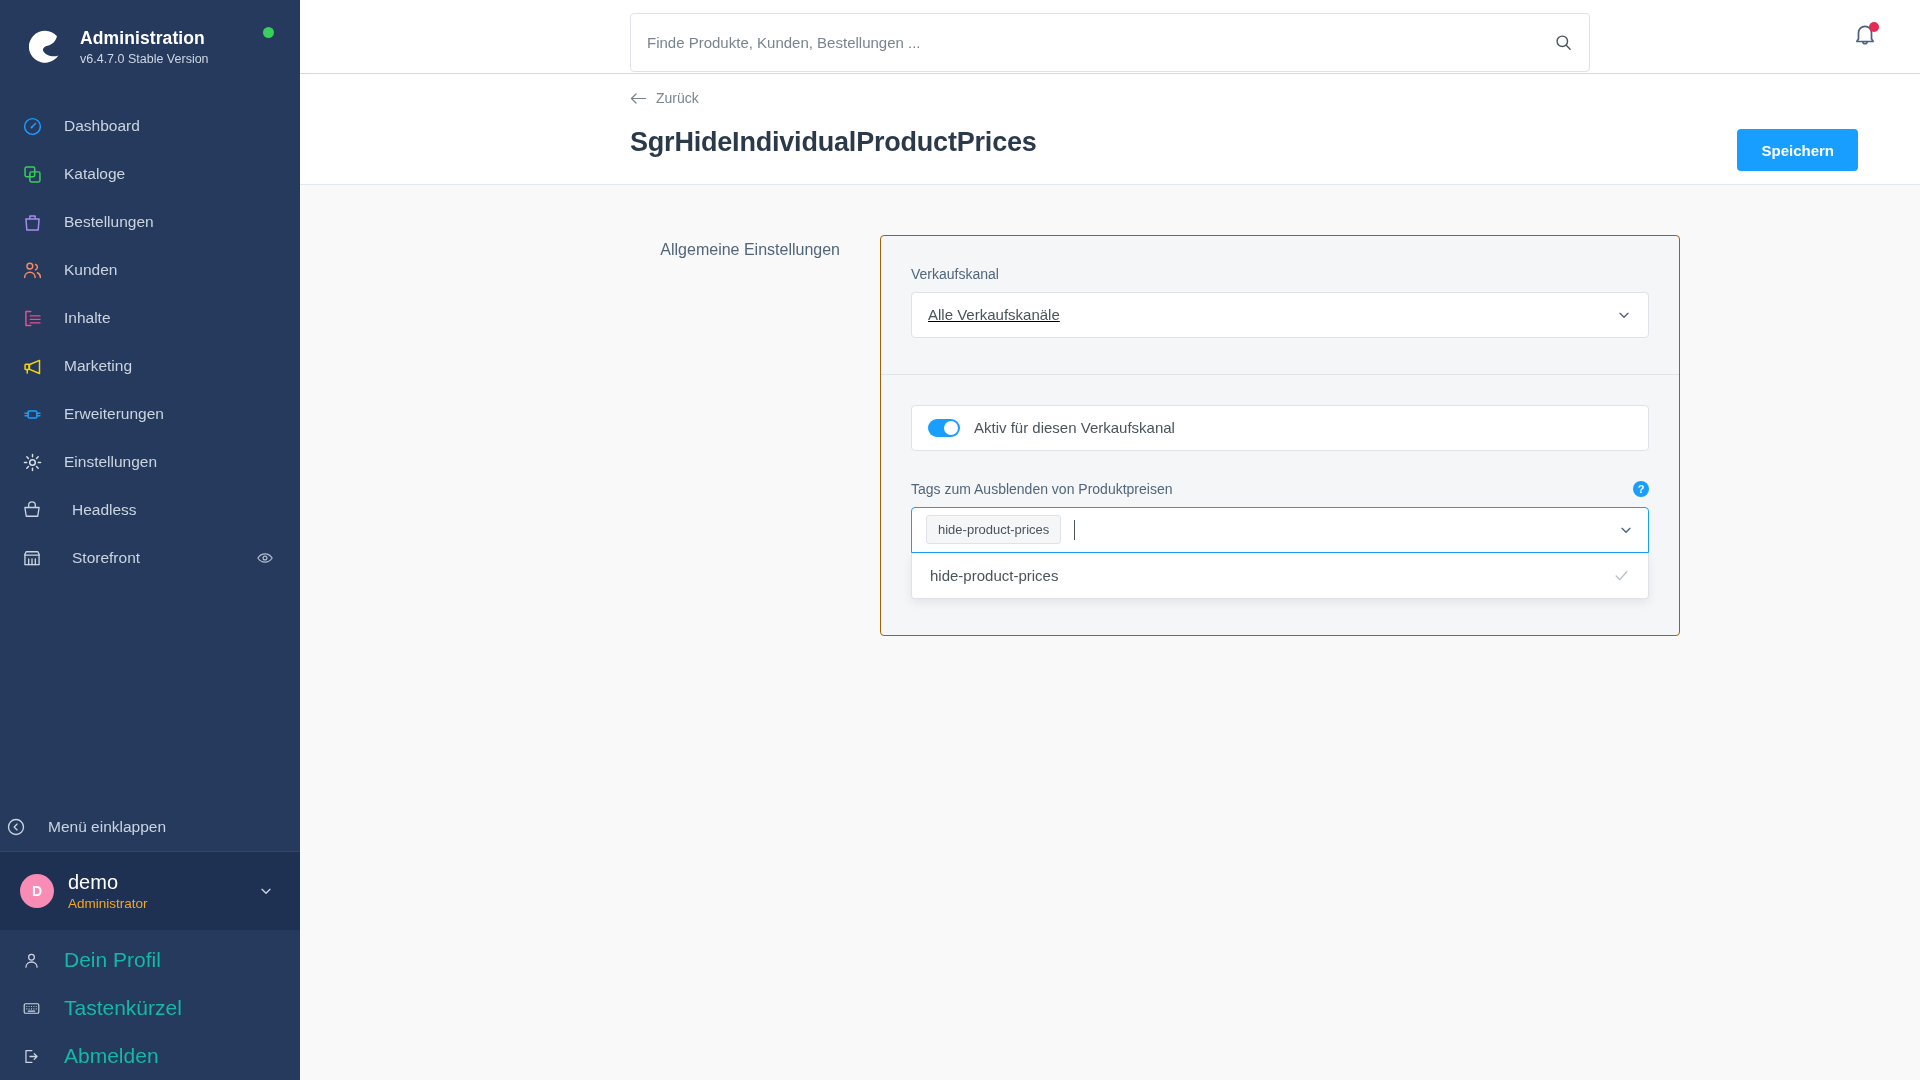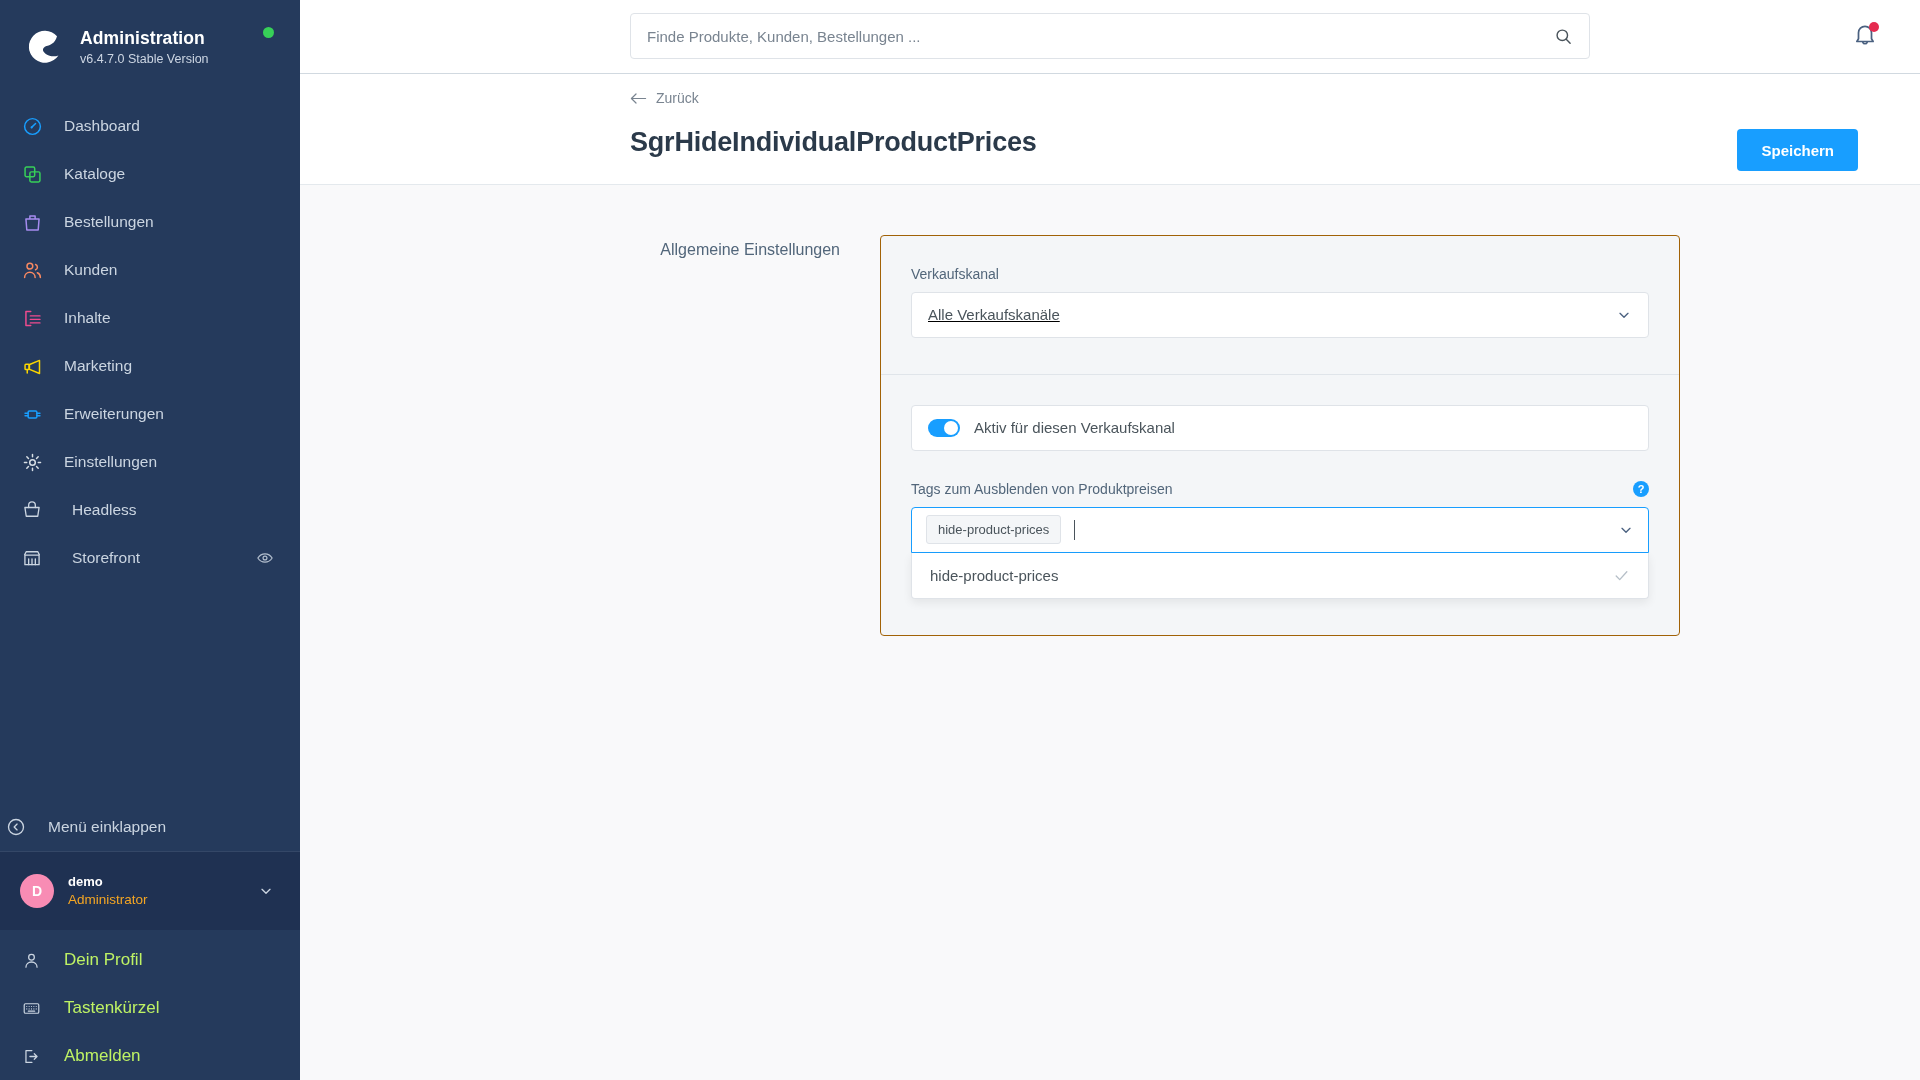--- a/index.html
+++ b/index.html
@@ -82,47 +82,47 @@
     cursor: pointer;
   }
   .avatar {
     width: 34px; height: 34px; border-radius: 50%;
     background: #f88cb4;
     color: #fff; font-size: 14px; font-weight: bold;
     display: flex; align-items: center; justify-content: center;
     flex: 0 0 34px;
   }
   .user-meta { margin-left: 14px; flex: 1; }
-  .user-name { color: #ffffff; font-size: 13px; font-weight: bold; line-height: 1.3; }
+  .user-name { color: #ffffff; font-size: 20px; font-weight: normal; line-height: 1.3; }
   .user-role { color: #f5a623; font-size: 13.5px; line-height: 1.3; }
   .user-chevron { display: flex; }
 
   .user-menu { padding-top: 6px; }
   .user-menu-item {
     display: flex; align-items: center; height: 48px;
     padding: 0 22px; cursor: pointer;
   }
-  .user-menu-label { color: #bef264; font-size: 17px; margin-left: 8px; }
+  .user-menu-label { color: #14b8a6; font-size: 21px; margin-left: 8px; }
 
   
   .content { flex: 1 1 auto; height: 1080px; display: flex; flex-direction: column; background: #f9f9fa; }
 
   .topbar {
     height: 74px; flex: 0 0 74px;
     background: #ffffff;
     border-bottom: 1px solid #d1d9e0;
     display: flex; align-items: center;
     position: relative;
   }
   .search-wrap {
     position: absolute; left: 330px; top: 13px;
     width: 960px; height: 46px;
   }
   .search-box {
-    width: 100%; height: 46px;
+    width: 100%; height: 59px;
     border: 1px solid #dfe3e8; border-radius: 4px;
     background: #fff;
     display: flex; align-items: center;
     padding: 0 16px;
   }
   .search-input {
     flex: 1; border: none; outline: none;
     font-family: inherit; font-size: 15px; color: #4a545b;
     background: transparent;
   }

